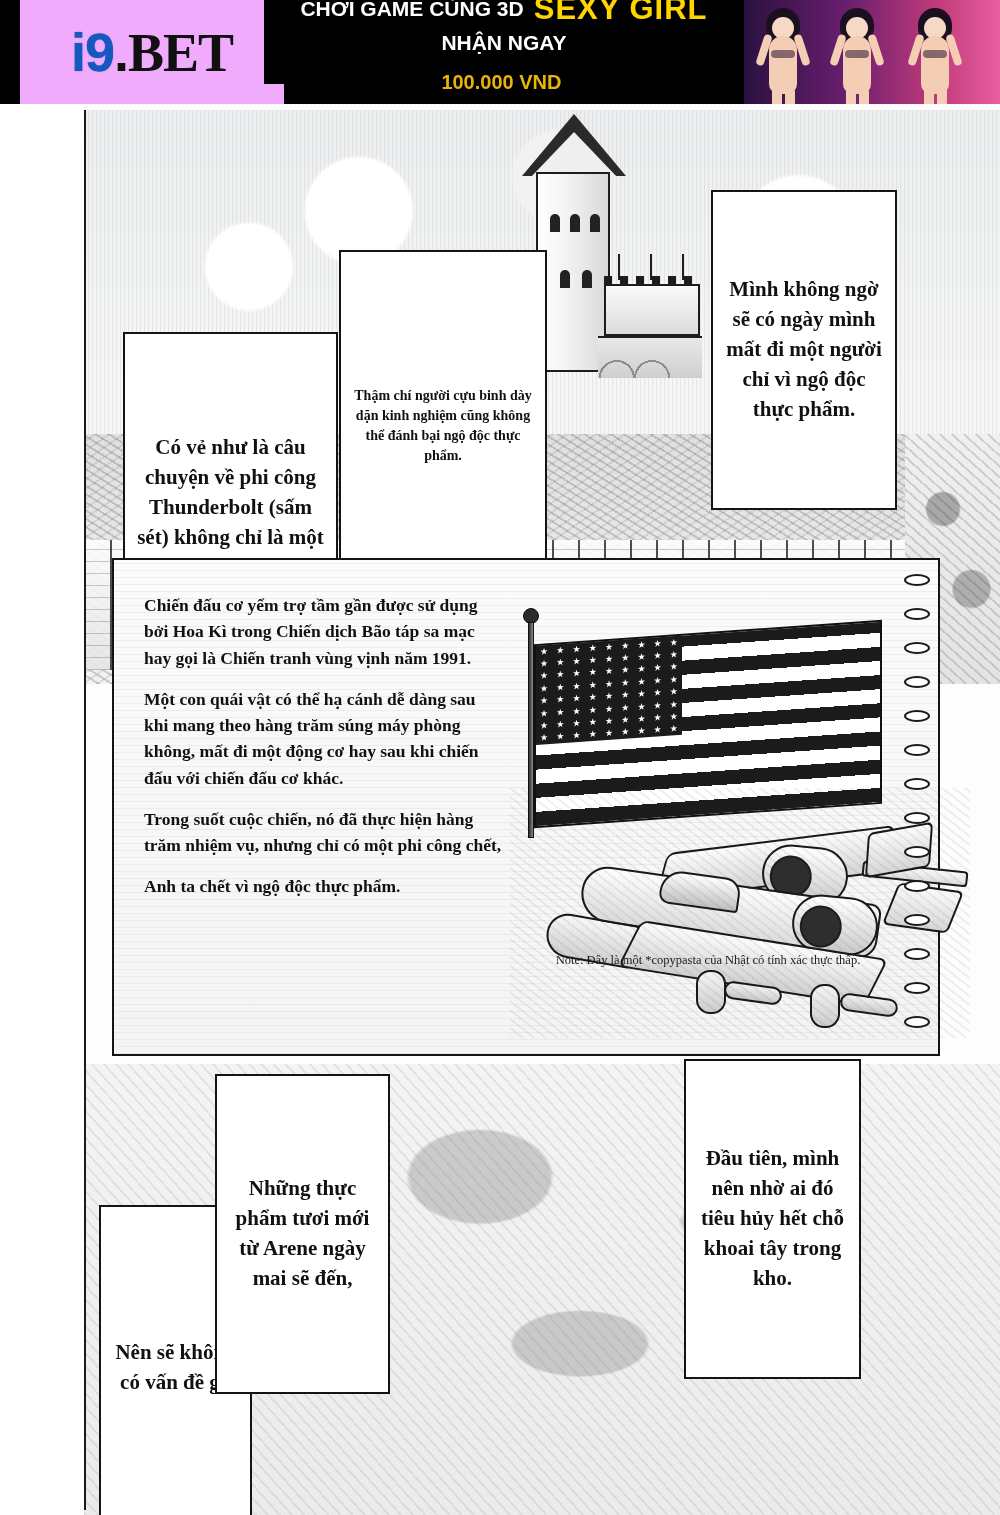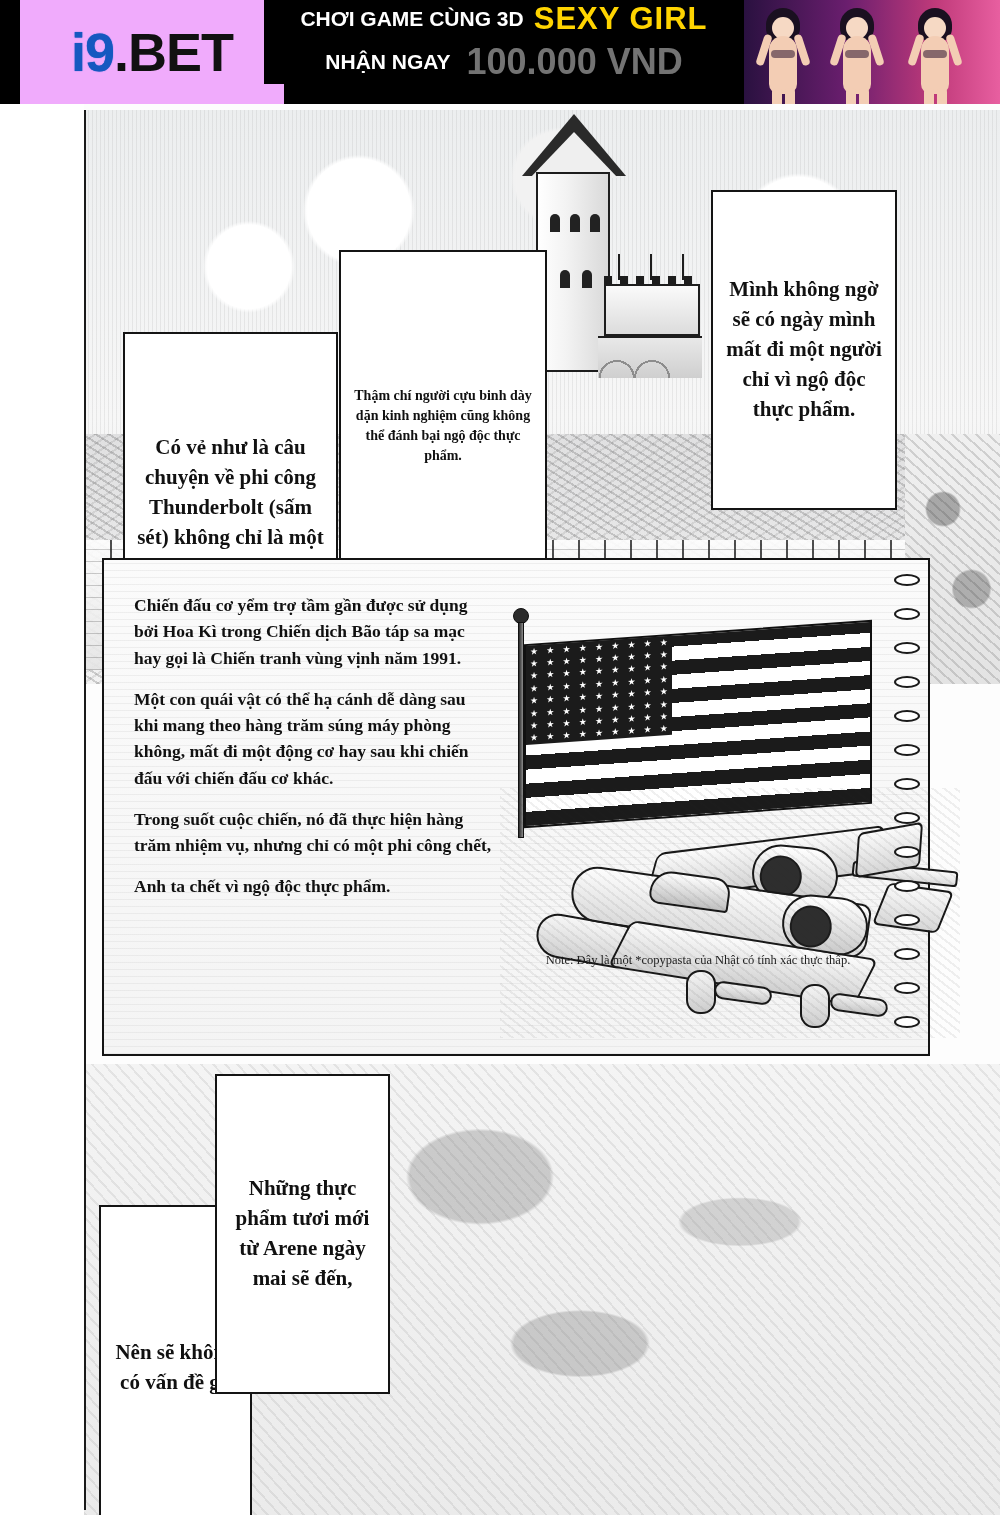--- a/index.html
+++ b/index.html
@@ -29,42 +29,42 @@
     font-size:54px;
     letter-spacing:-1px;
     color:#111;
     display:flex; align-items:baseline;
   }
   .ad-logo .i9 {
     color:#1558c0;
     text-shadow:0 0 1px #1558c0;
   }
   .ad-logo .dot { color:#111; }
-  .ad-logo .bet { color:#111; }
+  .ad-logo .bet { color:#111;font-family:Liberation Serif, serif; }
   .ad-mid {
     position:absolute; left:264px; top:0; width:480px; height:84px;
     background:#000;
     display:flex; flex-direction:column; align-items:center; justify-content:center;
     font-family:"Liberation Sans", sans-serif;
   }
   .ad-line1 {
     display:flex; align-items:center; gap:10px;
     color:#fff; font-size:21px; font-weight:bold;
   }
   .ad-line1 .sexy {
     color:#ffd400; font-size:31px; font-weight:bold; letter-spacing:1px;
   }
   .ad-line2 {
-    display:flex; align-items:center; gap:16px; margin-top:4px;
+    display:flex; align-items:flex-start; gap:16px; margin-top:4px;flex-direction:column;
   }
   .ad-line2 .nhan {
     color:#ffffff; font-size:21px; font-weight:bold;
   }
   .ad-line2 .amount {
-    color:#737373; font-size:36px; font-weight:bold; letter-spacing:0px;
+    color:#eab308; font-size:20px; font-weight:bold; letter-spacing:0px;
   }
   .ad-right {
     position:absolute; left:744px; top:0; width:256px; height:104px;
     background:linear-gradient(90deg,#2a1140 0%,#6a1e6e 40%,#c03a7a 75%,#e85fa0 100%);
     overflow:hidden;
   }
   .ad-girls { position:absolute; inset:0; }
   .girl {
     position:absolute; bottom:0;
     width:62px; height:96px;
@@ -214,21 +214,21 @@
   #b-thunderbolt { left:123px; top:228px; width:215px; height:352px; font-size:21px; }
   #b-veteran     { left:339px; top:146px; width:208px; height:352px; font-size:14px; }
   #b-never       { left:711px; top:86px;  width:186px; height:320px; font-size:21px; }
 
   #b-so-no      { left:99px;  top:1101px; width:153px; height:325px; font-size:21px; }
   #b-fresh      { left:215px; top:970px;  width:175px; height:320px; font-size:21px; }
   #b-first      { left:684px; top:955px;  width:177px; height:320px; font-size:21px; }
 
   
   .notebook {
-    position:absolute; left:102px; top:454px; width:828px; height:498px;
+    position:absolute; left:112px; top:454px; width:828px; height:498px;
     background:
       repeating-linear-gradient(0deg, rgba(200,200,200,.25) 0 1px, rgba(255,255,255,0) 1px 7px),
       linear-gradient(#fbfbfb,#f4f4f4);
     border:2px solid #141414;
   }
   .spiral {
     position:absolute; right:6px; top:14px; width:34px; height:470px;
   }
   .ring {
     position:absolute; right:2px; width:26px; height:12px;
@@ -580,14 +580,17 @@
       <div class="ring" style="top:442px;"></div>
     </div>
   </div>
 
   <div class="box" id="b-so-no">
     <span>Nên sẽ không có vấn đề gì.</span>
   </div>
   <div class="box" id="b-fresh">
     <span>Những thực phẩm tươi mới từ Arene ngày mai sẽ đến,</span>
   </div>
+  <div class="box" id="b-first">
+    <span>Đầu tiên, mình nên nhờ ai đó tiêu hủy hết chỗ khoai tây trong kho.</span>
+  </div>
 
 </div>
 
 </body></html>

